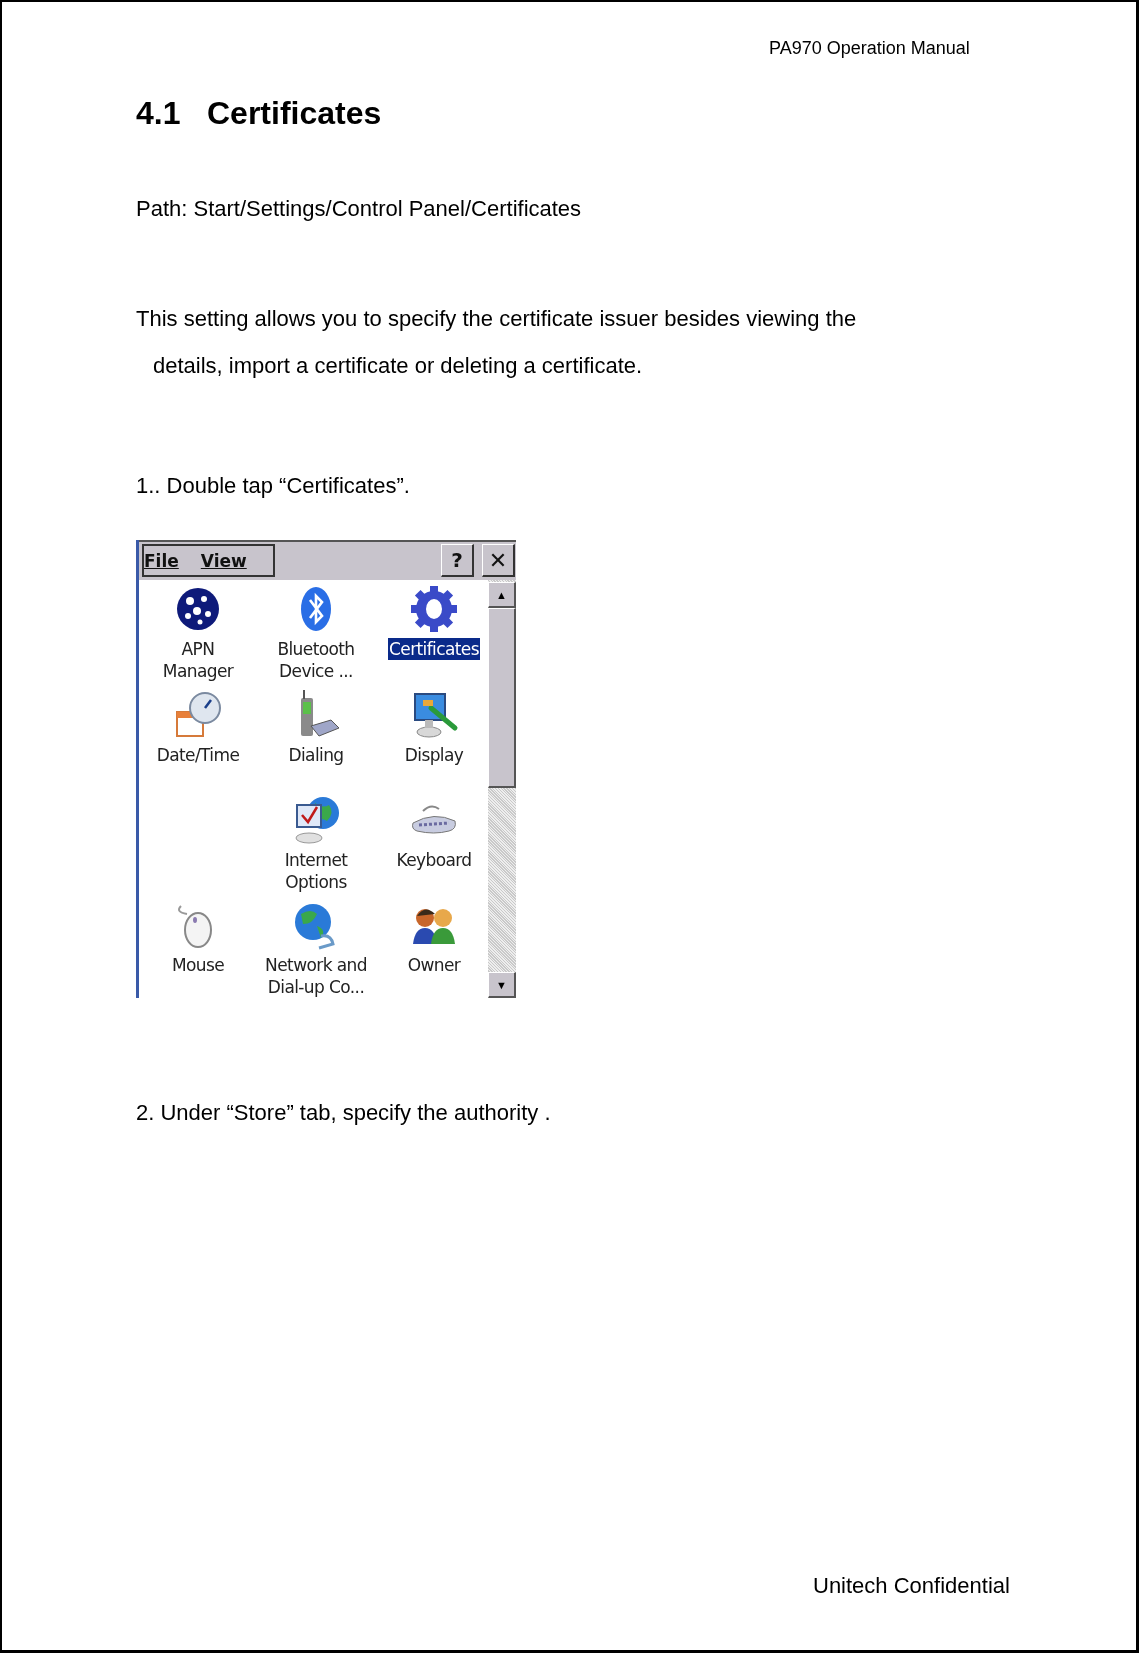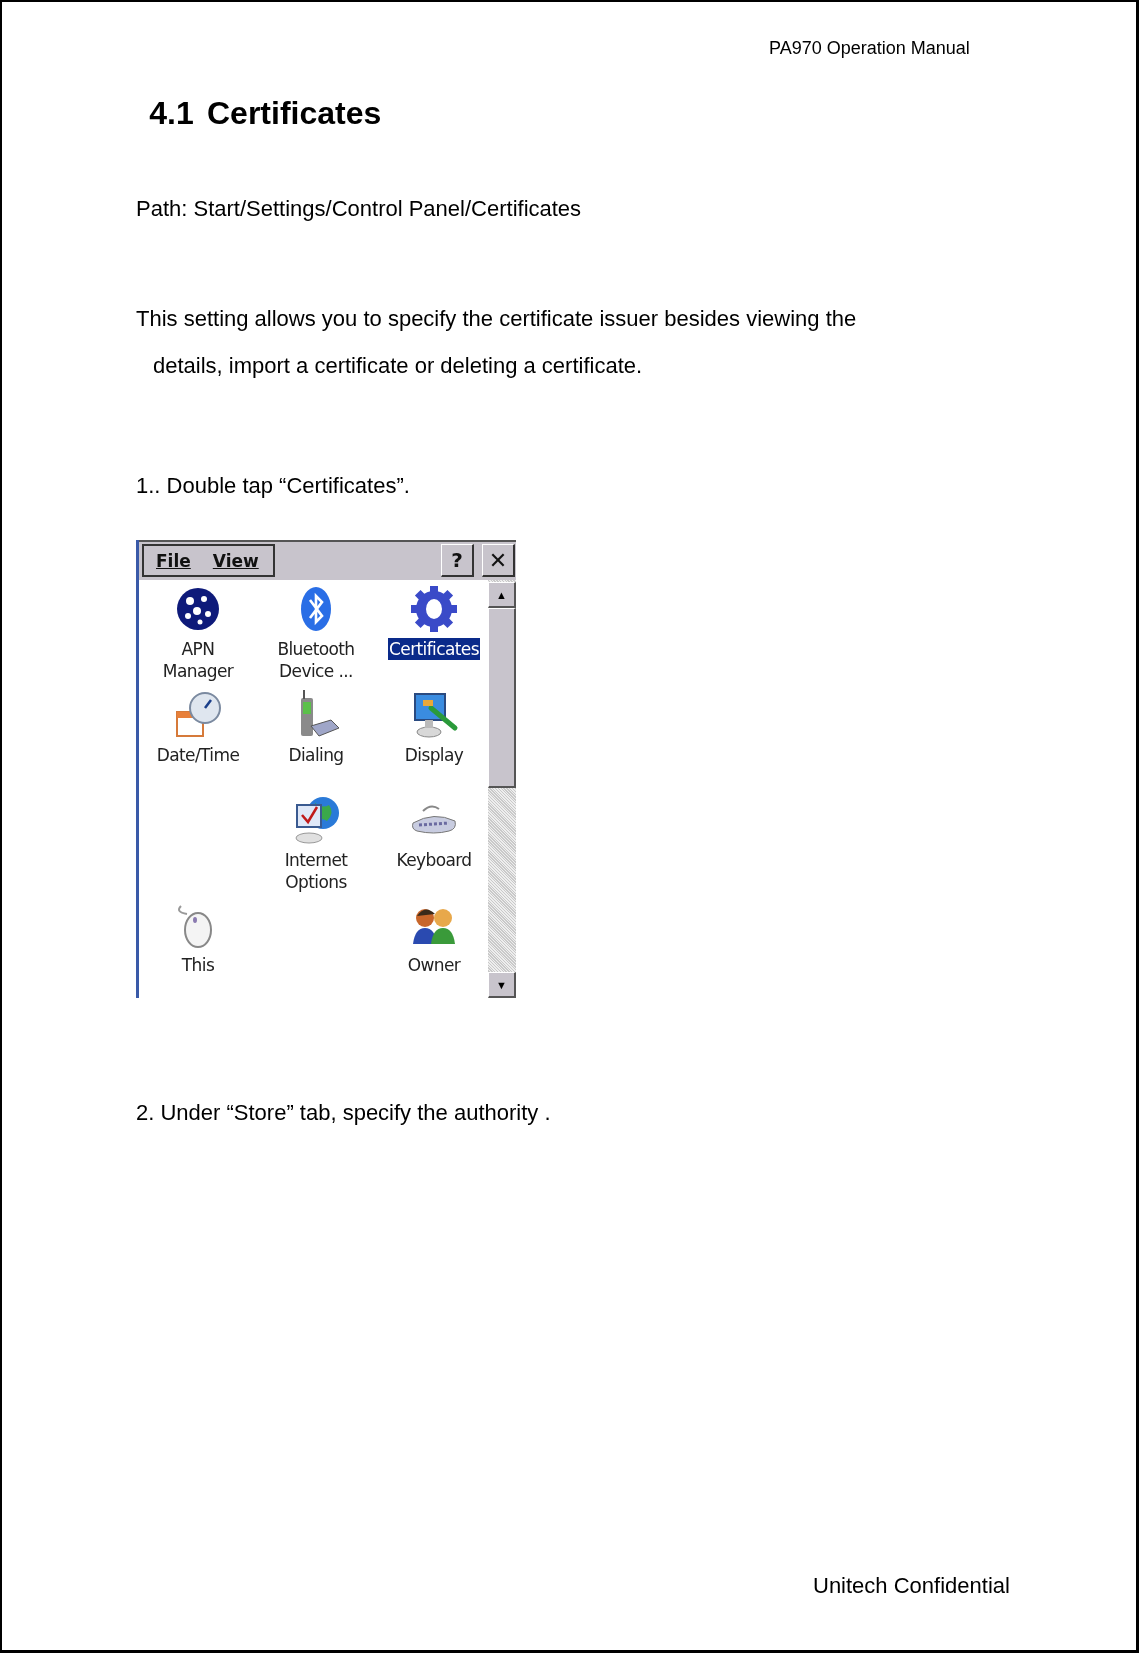--- a/index.html
+++ b/index.html
@@ -1,29 +1,29 @@
 <!DOCTYPE html>
 <html><head>
 <meta charset="utf-8">
 <style>
   html, body { margin:0; padding:0; background:#fff; }
   body { width:1139px; height:1653px; position:relative; overflow:hidden; font-family:"Liberation Sans", sans-serif; color:#000; }
   .page-border { position:absolute; left:0; top:0; width:1134px; height:1648px; border:2px solid #000; border-right-width:3px; border-bottom-width:3px; box-sizing:content-box; }
-  .abs { position:absolute; white-space:nowrap;text-align:center; }
+  .abs { position:absolute; white-space:nowrap; }
   .header-text { left:769px; top:38px; font-size:18px; }
   .heading { left:136px; top:95px; font-size:32px; font-weight:bold; }
   .heading .num { display:inline-block; width:71px; }
   .body-text { font-size:22px; left:136px; }
   .footer-text { left:813px; top:1573px; font-size:22px; }
 
   
   .ce { position:absolute; left:136px; top:540px; width:380px; height:458px; background:#fff; overflow:hidden; }
   .ce-left-border { position:absolute; left:0; top:0; width:3px; height:100%; background:#3a5aa8; }
   .ce-menubar { position:absolute; left:3px; top:0; right:0; height:40px; background:#c8c4cc; border-top:2px solid #555; box-sizing:border-box; }
-  .ce-menu-box { position:absolute; left:3px; top:2px; width:133px; height:33px; border:2px solid #333; box-sizing:border-box; display:flex; align-items:center; gap:22px; padding-left:12px; font-family:"DejaVu Sans", sans-serif; font-weight:bold; font-size:17px; color:#111; }
+  .ce-menu-box { position:absolute; left:3px; top:2px; width:133px; height:33px; border:2px solid #333; box-sizing:border-box; display:flex; align-items:center; gap:22px; padding-left:0; font-family:"DejaVu Sans", sans-serif; font-weight:bold; font-size:17px; color:#111; }
   .ce-menu-box span u { text-decoration:underline; }
   .ce-btn { position:absolute; top:2px; width:33px; height:33px; background:#c8c4cc; border:1px solid #fff; border-right:2px solid #333; border-bottom:2px solid #333; box-sizing:border-box; display:flex; align-items:center; justify-content:center; font-family:"DejaVu Sans", sans-serif; font-weight:bold; font-size:20px; color:#111; }
   .ce-help { left:302px; }
   .ce-close { left:343px; font-weight:normal; font-size:22px; }
   .ce-scroll { position:absolute; left:352px; top:40px; width:28px; bottom:0; background-color:#d8d8d8; background-image:repeating-linear-gradient(45deg, #eee 0 1px, #c9c9c9 1px 2px); }
   .sb-btn { position:absolute; left:0; width:28px; height:26px; background:#c8c4cc; border:1px solid #fff; border-right:2px solid #555; border-bottom:2px solid #555; box-sizing:border-box; display:flex; align-items:center; justify-content:center; font-size:11px; color:#000; }
   .sb-up { top:2px; }
   .sb-down { bottom:0; }
   .sb-thumb { position:absolute; left:0; top:28px; width:28px; height:180px; background:#c8c4cc; border:1px solid #fff; border-right:2px solid #555; border-bottom:2px solid #555; box-sizing:border-box; }
 
@@ -152,21 +152,31 @@
     </svg>
     <span class="lbl">Keyboard</span>
   </div>
 
   <div class="ce-item" style="left:3px; top:360px;">
     <svg class="ico" viewBox="0 0 50 50">
       <path d="M8 6 Q2 12 14 14" fill="none" stroke="#999" stroke-width="2"></path>
       <ellipse cx="25" cy="30" rx="13" ry="17" fill="#f4f4f4" stroke="#888" stroke-width="2"></ellipse>
       <ellipse cx="22" cy="20" rx="2" ry="3" fill="#8a7ab0"></ellipse>
     </svg>
-    <span class="lbl">This</span>
+    <span class="lbl">Mouse</span>
+  </div>
+  <div class="ce-item" style="left:121px; top:360px;">
+    <svg class="ico" viewBox="0 0 50 50">
+      <circle cx="22" cy="22" r="18" fill="#2a7ad8"></circle>
+      <path d="M10 14 Q20 8 26 14 Q22 24 12 24Z" fill="#3aa84a"></path>
+      <path d="M26 26 Q36 30 30 38" fill="#3aa84a"></path>
+      <path d="M30 36 Q40 34 42 44 L28 48" fill="none" stroke="#6a9ac8" stroke-width="3"></path>
+    </svg>
+    <span class="lbl">Network and</span><br>
+    <span class="lbl">Dial-up Co...</span>
   </div>
   <div class="ce-item" style="left:239px; top:360px;">
     <svg class="ico" viewBox="0 0 50 50">
       <circle cx="16" cy="18" r="9" fill="#c8662a"></circle>
       <path d="M8 16 Q16 4 26 14" fill="#3a2a1a"></path>
       <path d="M4 44 Q6 28 16 28 Q26 28 28 44Z" fill="#2a4ab0"></path>
       <circle cx="34" cy="18" r="9" fill="#e8a84a"></circle>
       <path d="M22 44 Q24 28 34 28 Q44 28 46 44Z" fill="#3a9a3a"></path>
     </svg>
     <span class="lbl">Owner</span>

